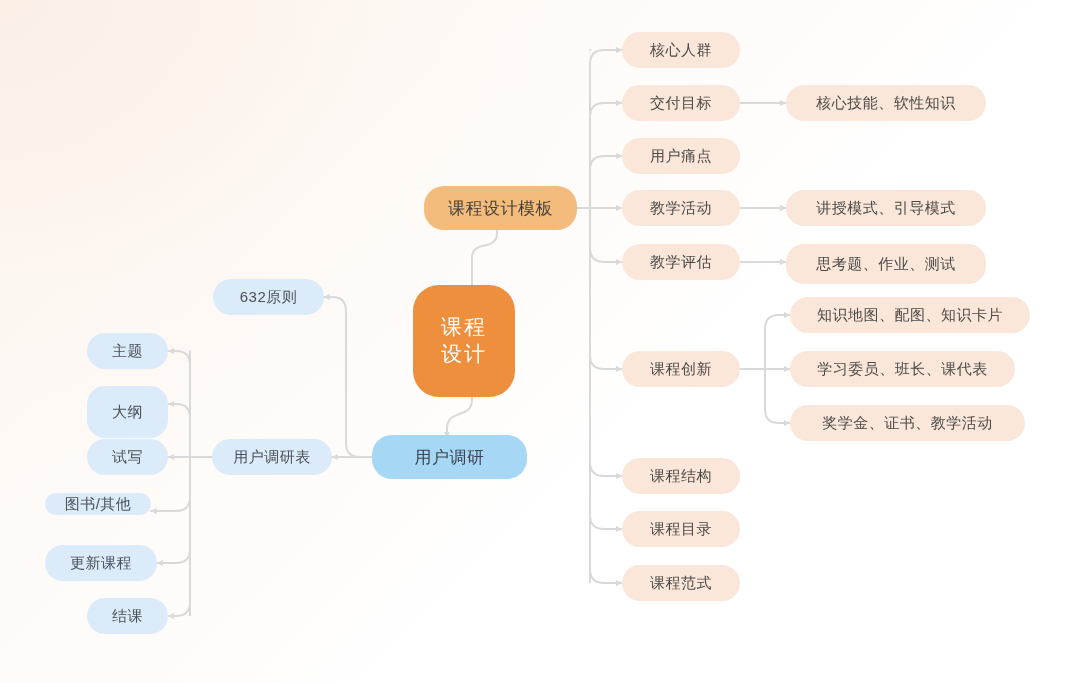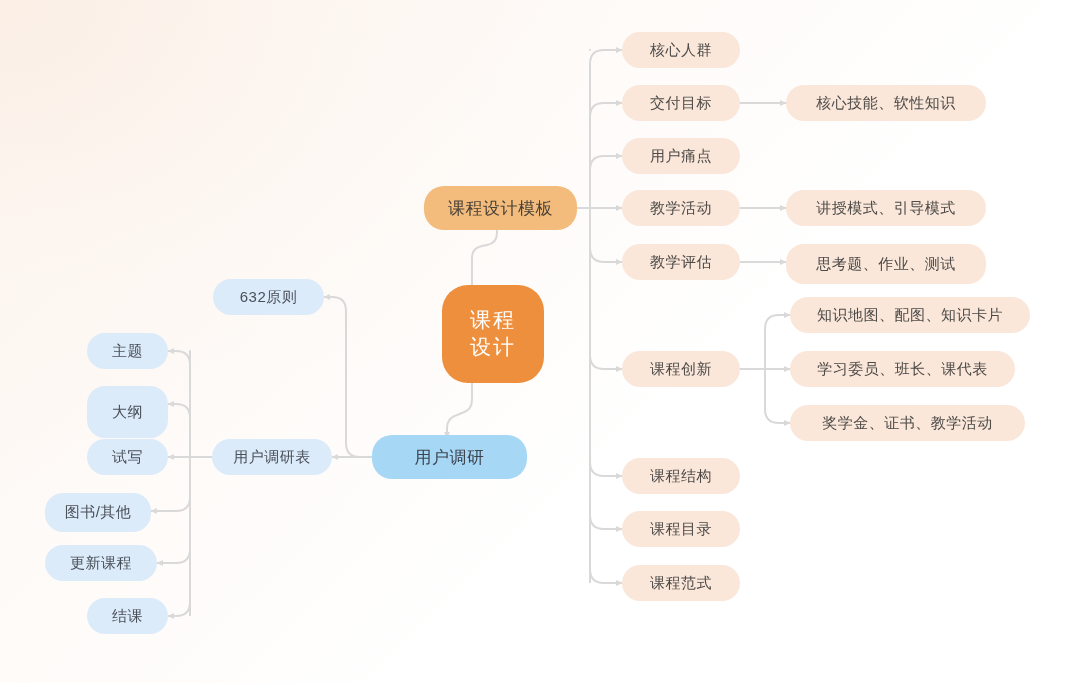--- a/index.html
+++ b/index.html
@@ -133,21 +133,21 @@
       <path d="M190,351 Q190,351 190,351"></path>
       <path d="M190,365 Q190,351 176,351 L168,351" marker-end="url(#ar-l)"></path>
       <path d="M190,418 Q190,404 176,404 L168,404" marker-end="url(#ar-l)"></path>
       <path d="M190,457 L168,457" marker-end="url(#ar-l)"></path>
       <path d="M190,497 Q190,511 176,511 L151,511" marker-end="url(#ar-l)"></path>
       <path d="M190,549 Q190,563 176,563 L157,563" marker-end="url(#ar-l)"></path>
       <path d="M190,602 Q190,616 176,616 L168,616" marker-end="url(#ar-l)"></path>
     </g>
   </svg>
 
-  <div class="node n-root" style="left:442px; top:285px; width:102px; height:98px;">
+  <div class="node n-root" style="left:413px; top:285px; width:102px; height:112px;">
     <span>课程</span>
     <span>设计</span>
   </div>
 
   <div class="node n-l1-blue" style="left:372px; top:435px; width:155px; height:44px;">
     <span>用户调研</span>
   </div>
 
   <div class="node n-l1-orange" style="left:424px; top:186px; width:153px; height:44px;">
     <span>课程设计模板</span>
@@ -226,21 +226,21 @@
   </div>
 
   <div class="node n-blue" style="left:87px; top:386px; width:81px; height:52px;">
     <span>大纲</span>
   </div>
 
   <div class="node n-blue" style="left:87px; top:439px; width:81px; height:36px;">
     <span>试写</span>
   </div>
 
-  <div class="node n-blue" style="left:45px; top:493px; width:106px; height:39px;justify-content:center;">
+  <div class="node n-blue" style="left:45px; top:493px; width:106px; height:22px;justify-content:center;">
     <span>图书/其他</span>
   </div>
 
   <div class="node n-blue" style="left:45px; top:545px; width:112px; height:36px;">
     <span>更新课程</span>
   </div>
 
   <div class="node n-blue" style="left:87px; top:598px; width:81px; height:36px;">
     <span>结课</span>
   </div>

